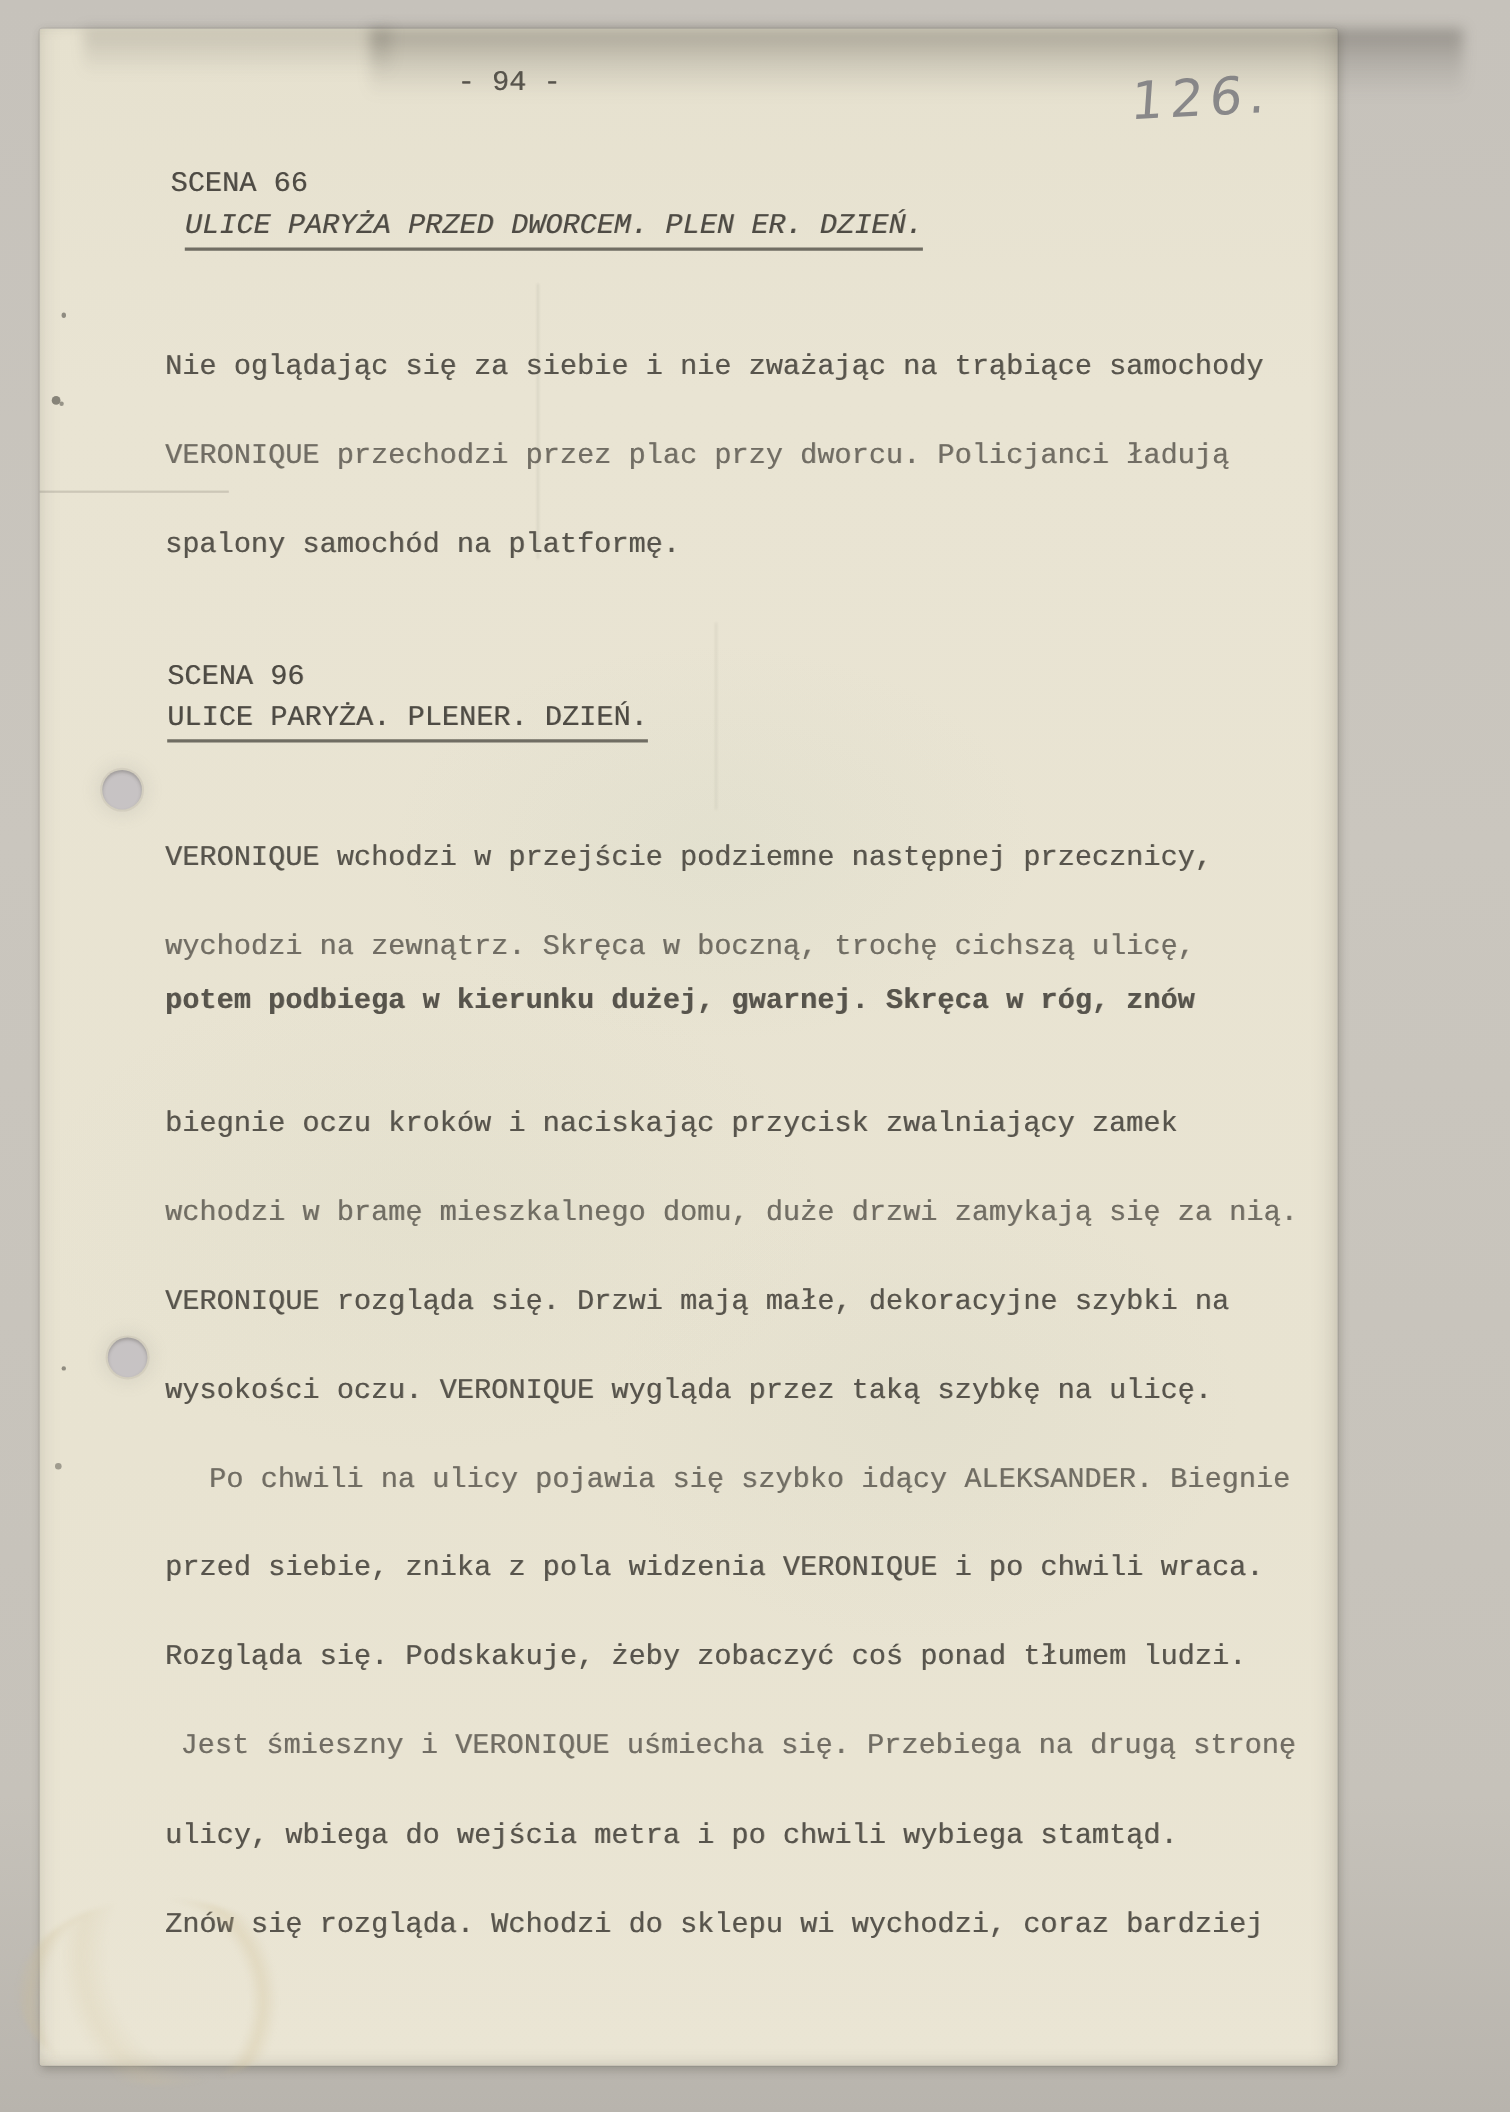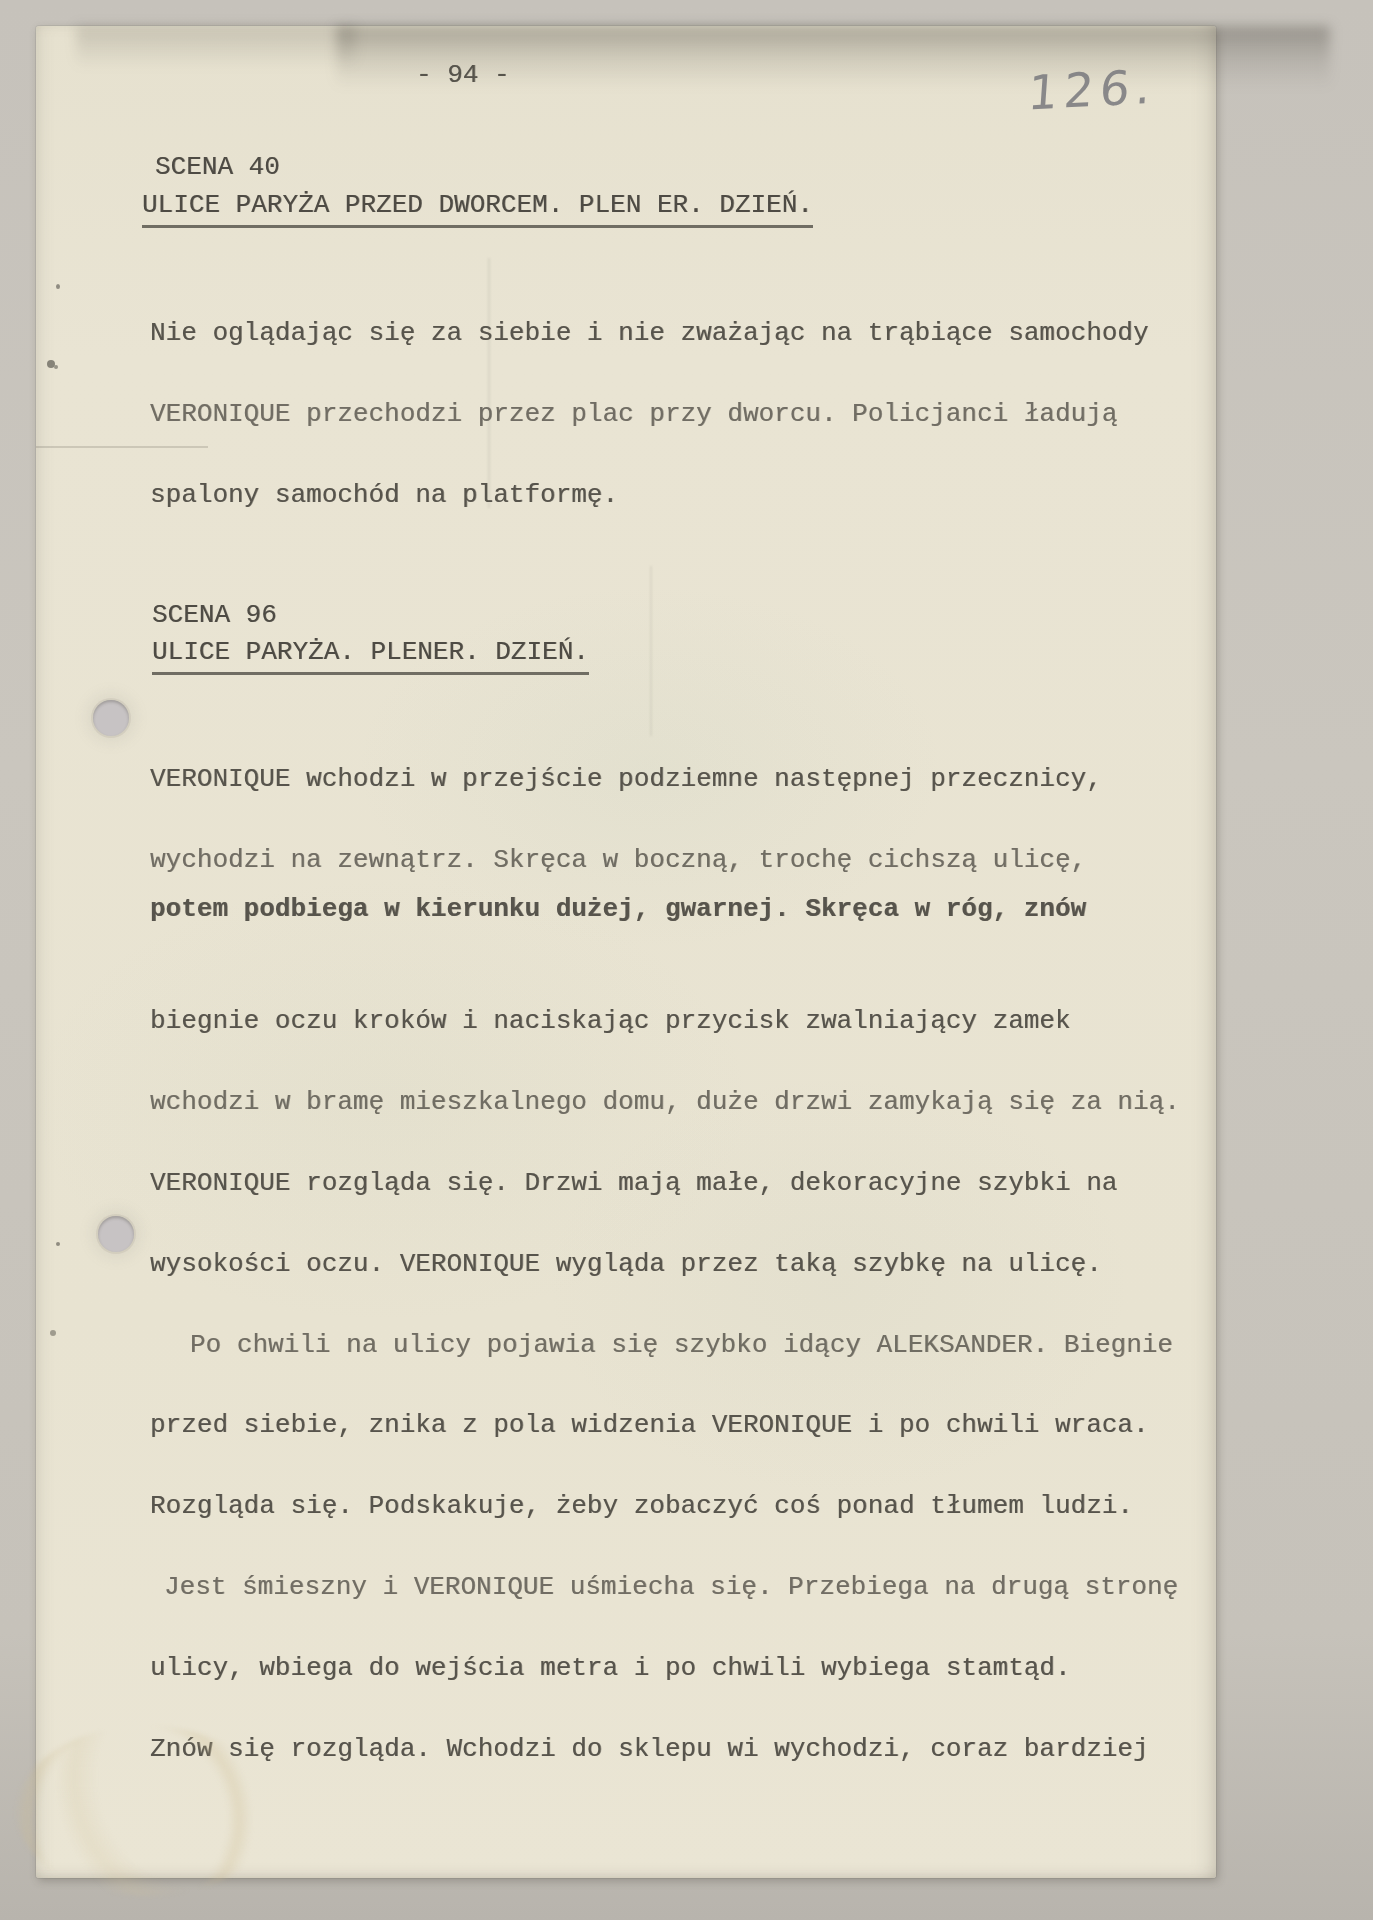--- a/index.html
+++ b/index.html
@@ -86,22 +86,22 @@
 <div class="canvas">
   <div class="page">
     <div class="smudge-top"></div>
     <div class="smudge-top-left"></div>
 
     <div class="typed" style="left:380px;top:34px;">- 94 -</div>
 
     <div class="folio">126.</div>
 
     <div id="typed-content">
-        <div class="typed heading" style="left: 119px; top: 126px;">SCENA 40</div>
-        <div class="typed slugline" style="left: 106px; top: 164px;">ULICE PARYŻA PRZED DWORCEM. PLEN ER. DZIEŃ.</div>
+        <div class="typed heading" style="left: 119px; top: 126px;">SCENA 66</div>
+        <div class="typed slugline" style="left: 132px; top: 164px; font-style: italic;">ULICE PARYŻA PRZED DWORCEM. PLEN ER. DZIEŃ.</div>
         <div class="typed " style="left: 114px; top: 292px;">Nie oglądając się za siebie i nie zważając na trąbiące samochody</div>
         <div class="typed faded" style="left: 114px; top: 373px;">VERONIQUE przechodzi przez plac przy dworcu. Policjanci ładują</div>
         <div class="typed " style="left: 114px; top: 454px;">spalony samochód na platformę.</div>
         <div class="typed heading" style="left: 116px; top: 574px; text-align: center;">SCENA 96</div>
         <div class="typed slugline" style="left: 116px; top: 611px;">ULICE PARYŻA. PLENER. DZIEŃ.</div>
         <div class="typed " style="left: 114px; top: 738px;">VERONIQUE wchodzi w przejście podziemne następnej przecznicy,</div>
         <div class="typed faded" style="left: 114px; top: 819px;">wychodzi na zewnątrz. Skręca w boczną, trochę cichszą ulicę,</div>
         <div class="typed " style="left: 114px; top: 868px; font-weight: bold;">potem podbiega w kierunku dużej, gwarnej. Skręca w róg, znów</div>
         <div class="typed " style="left: 114px; top: 980px;">biegnie oczu kroków i naciskając przycisk zwalniający zamek</div>
         <div class="typed faded" style="left: 114px; top: 1061px;">wchodzi w bramę mieszkalnego domu, duże drzwi zamykają się za nią.</div>

